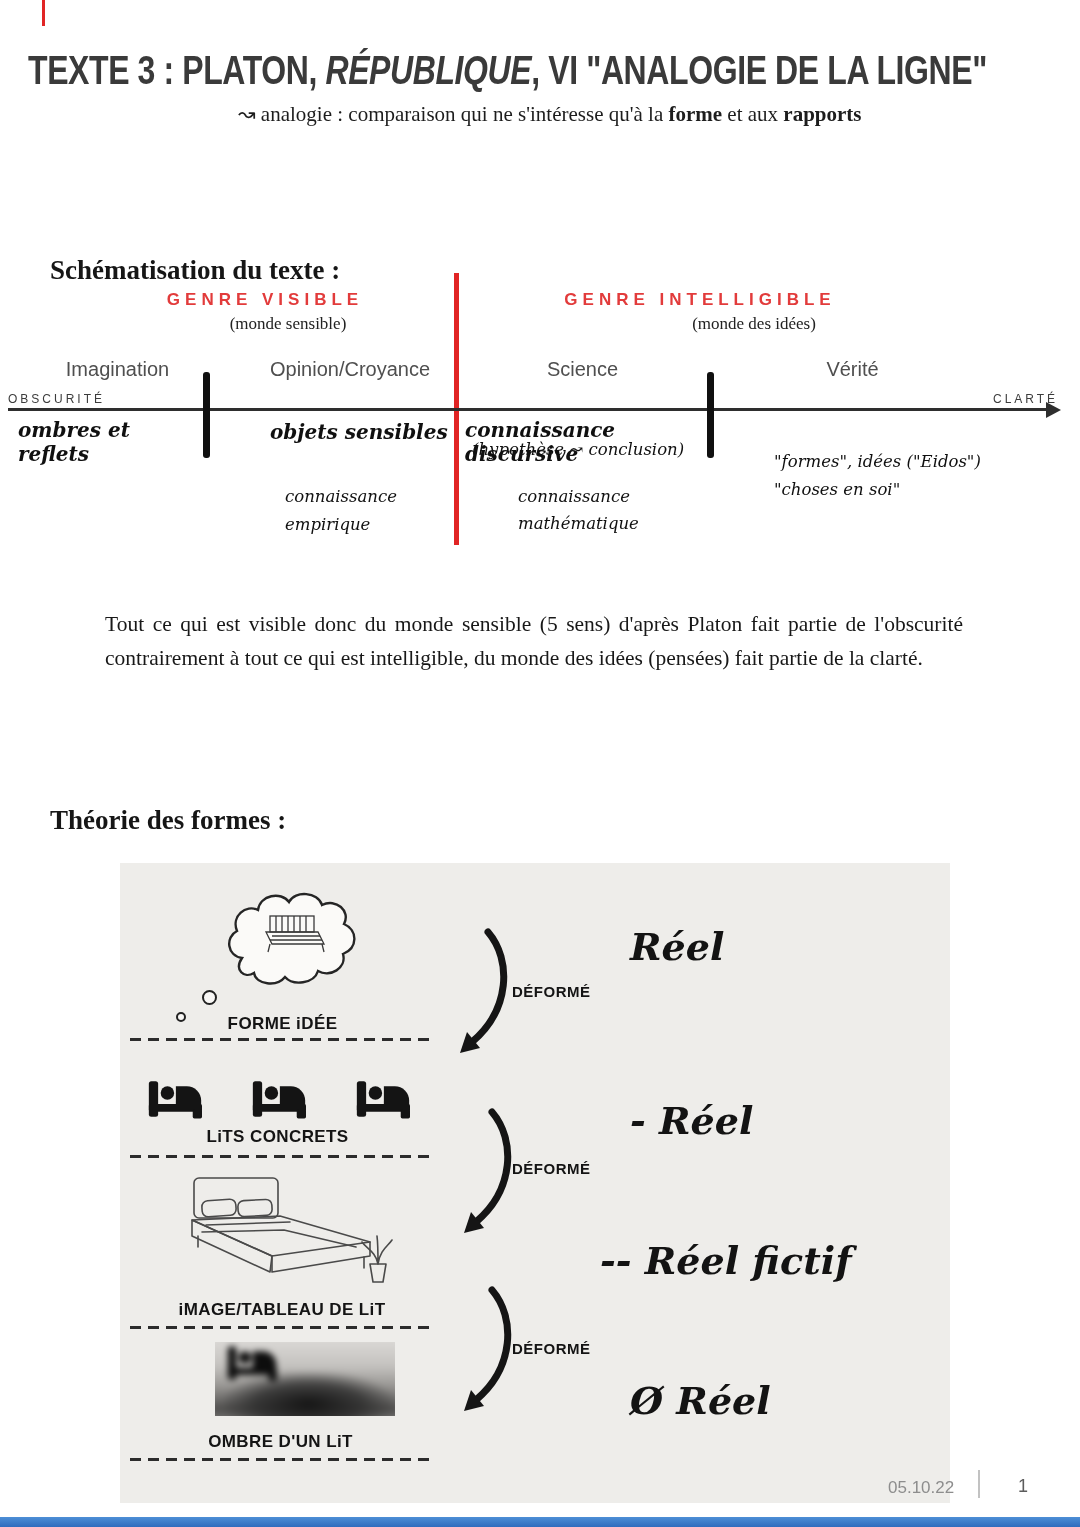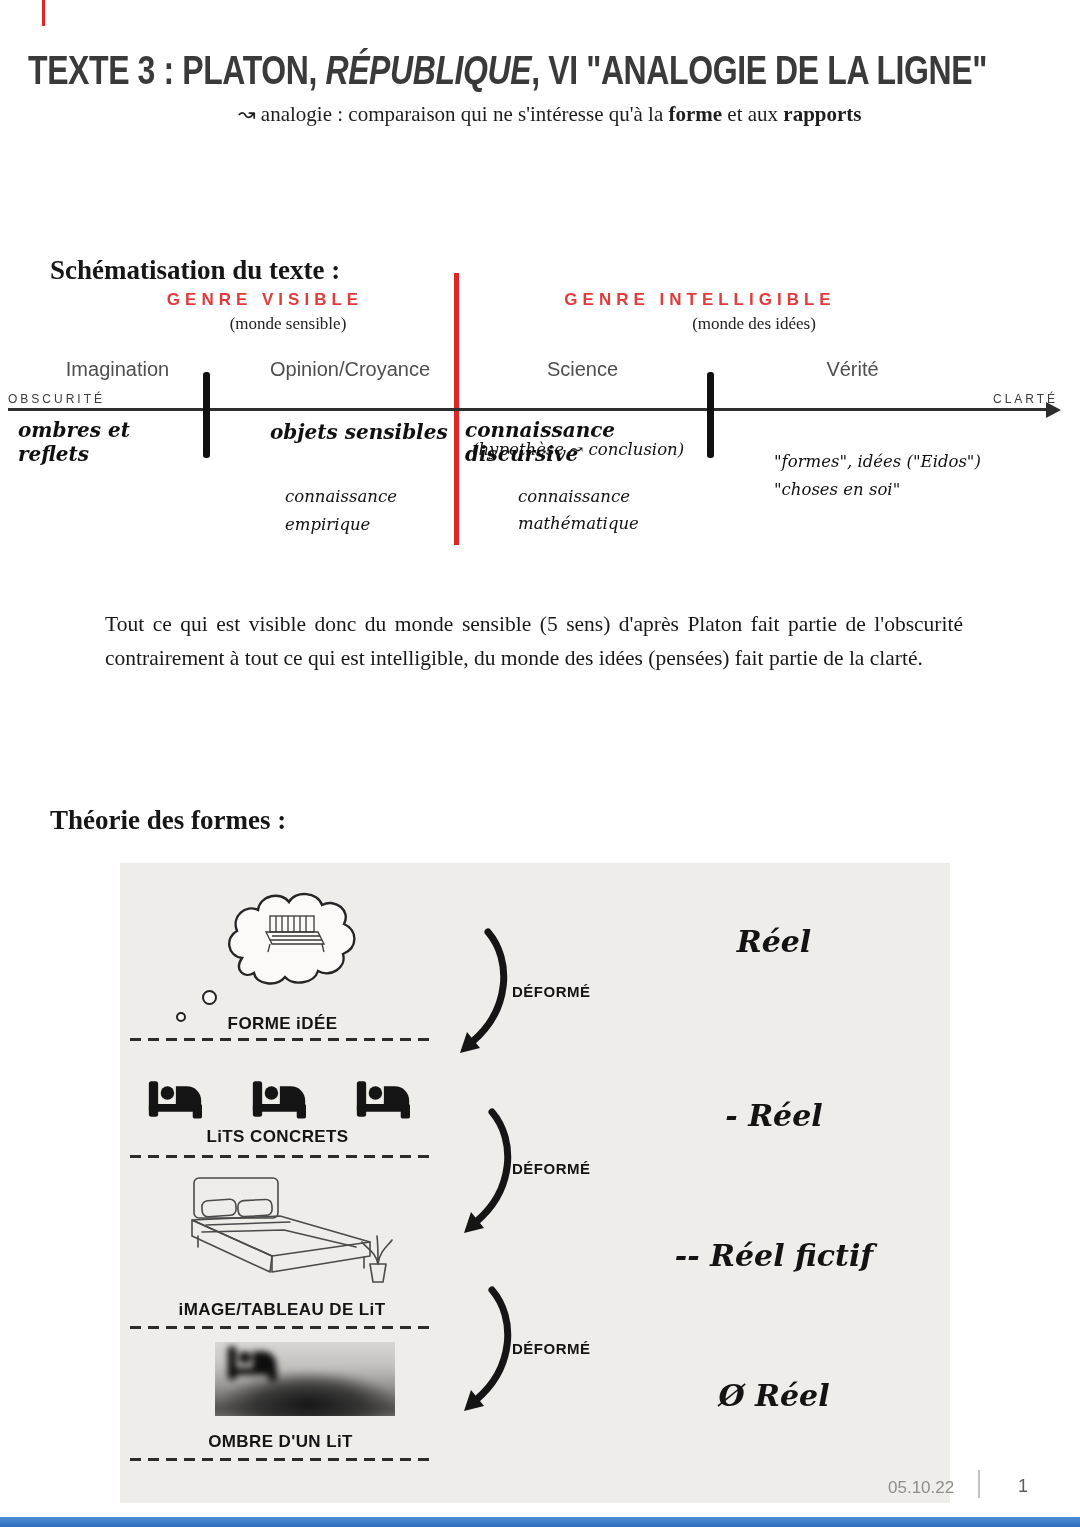--- a/index.html
+++ b/index.html
@@ -33,22 +33,22 @@
   .hw-left{text-align:left;}
 
   .para{font-family:"Liberation Serif",serif;font-size:21.5px;line-height:1.58;text-align:justify;color:#181818;}
 
   
   .graybox{background:#eeedea;}
   .caps-label{font-family:"Liberation Sans",sans-serif;font-weight:700;font-size:17px;letter-spacing:.4px;
               color:#141414;text-align:center;white-space:nowrap;}
   .dashline{height:3px;background:repeating-linear-gradient(90deg,#2c2c2c 0 11px,transparent 11px 18px);}
   .deforme{font-family:"Liberation Sans",sans-serif;font-weight:700;font-size:15px;letter-spacing:.5px;color:#141414;}
-  .script{font-family:"DejaVu Serif","DejaVu Sans",serif;font-style:italic;font-weight:700;font-size:30px;
-          color:#131313;text-align:center;white-space:nowrap;margin-left:44px;}
+  .script{font-family:"DejaVu Serif","DejaVu Sans",serif;font-style:italic;font-weight:700;font-size:38px;
+          color:#131313;white-space:nowrap;}
   .bubble-dot{border:2px solid #222;border-radius:50%;background:#f8f7f5;}
 
   .ombre{overflow:hidden;}
   .ombre-blur{position:absolute;left:-6px;top:-6px;right:-6px;bottom:-6px;filter:blur(3px);}
   .ombre-bg{position:absolute;left:0;top:0;right:0;bottom:0;
             background:linear-gradient(180deg,#dedcd9 0%,#c4c2bf 35%,#999794 58%,#4e4d4c 85%,#7b7a78 100%);}
   .ombre-shadow{position:absolute;left:8%;top:42%;width:88%;height:62%;
             background:radial-gradient(ellipse at 50% 60%,rgba(18,18,18,.95) 0%,rgba(40,40,40,.75) 45%,rgba(90,90,90,0) 75%);}
 
   .footer-date{font-family:"Liberation Sans",sans-serif;font-size:17px;color:#8d8d8d;}

